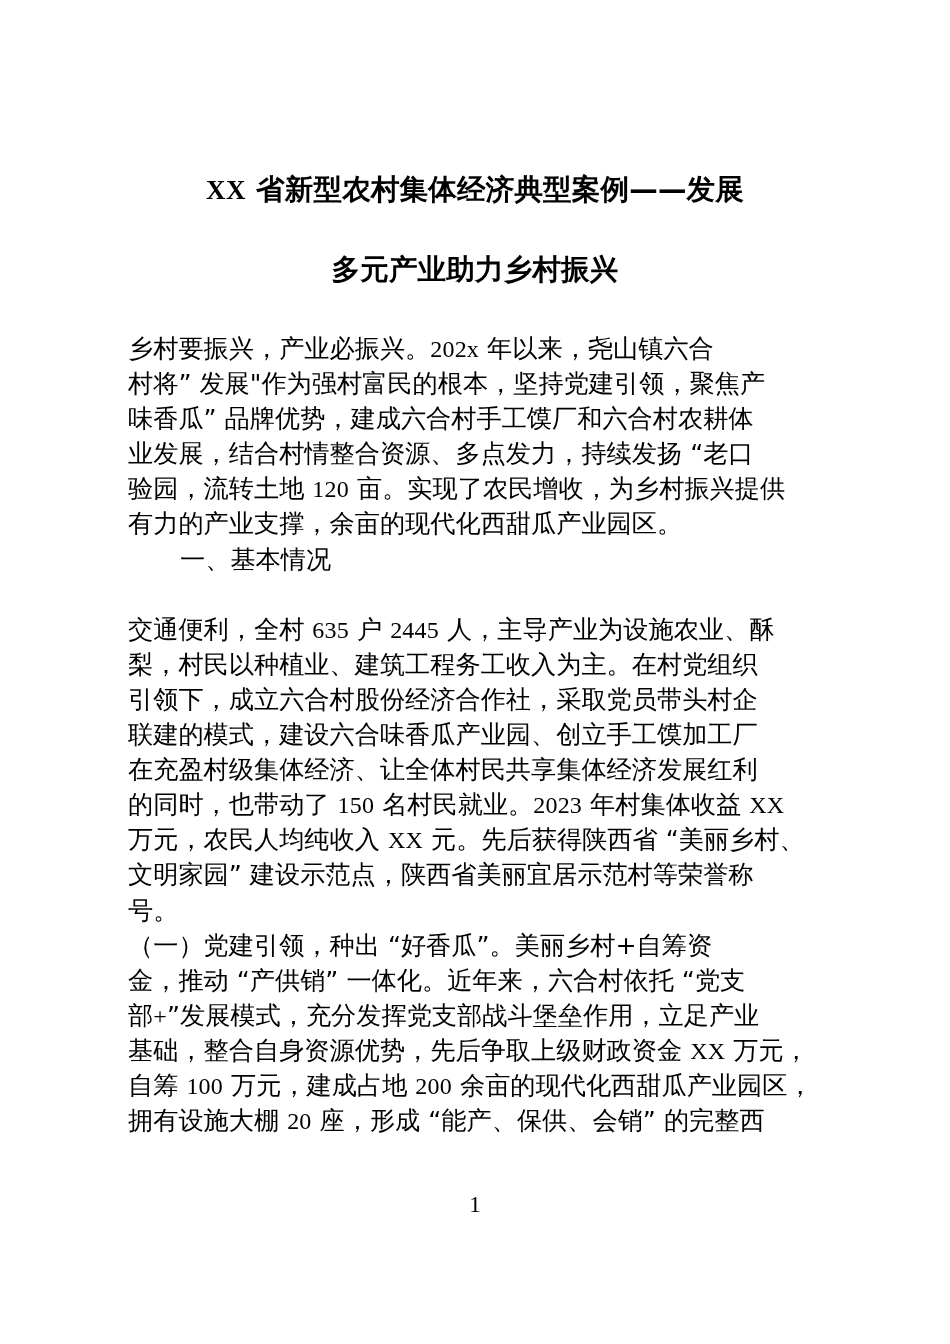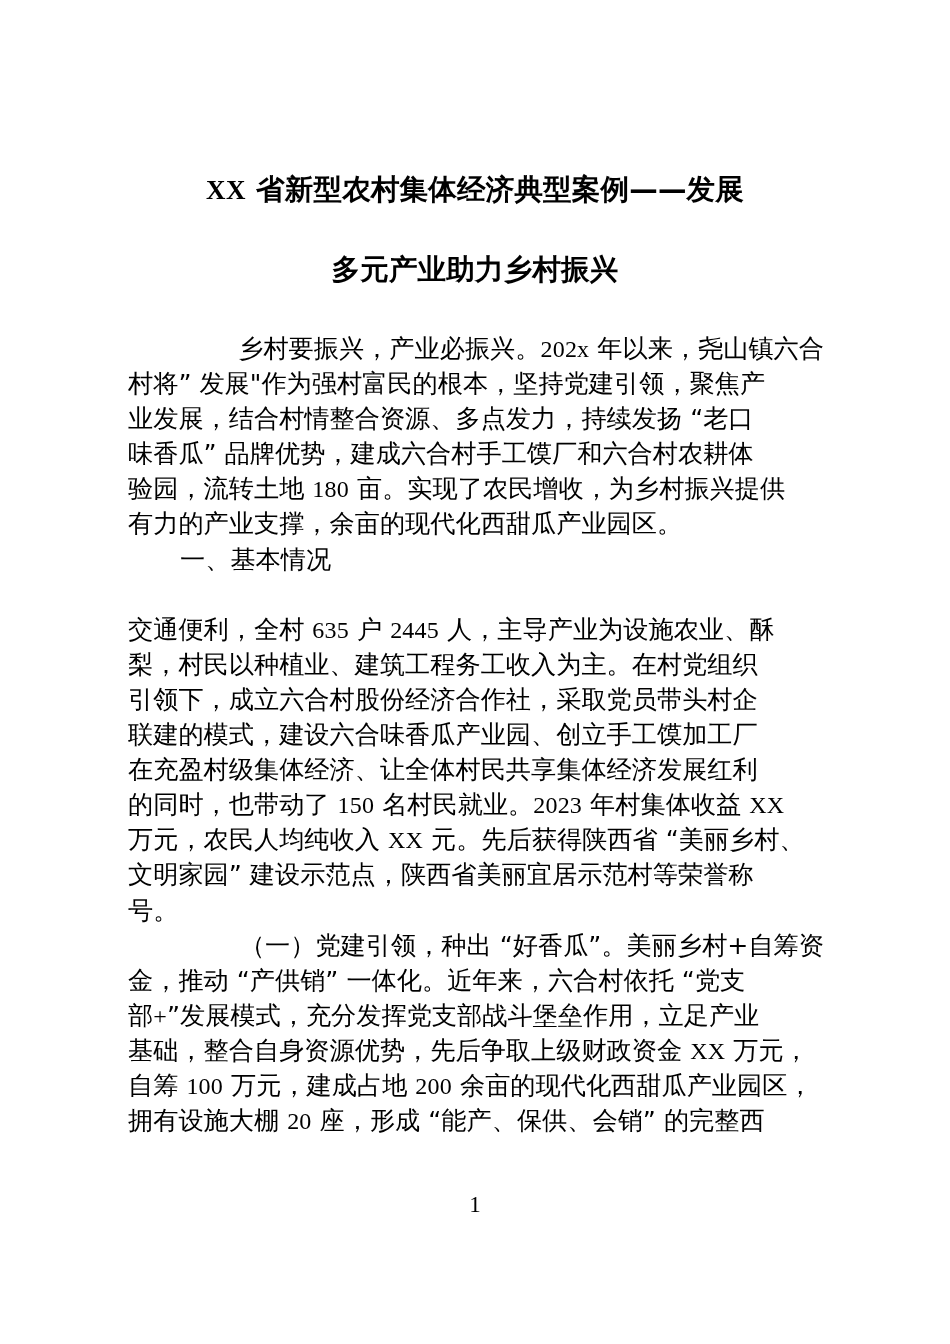--- a/index.html
+++ b/index.html
@@ -75,20 +75,21 @@
     font-size: 24px;
     letter-spacing: 0.2px;
   }
 
   
   .ln {
     display: block;
     white-space: nowrap;
     height: 35.1px;
     line-height: 35.1px;
+    flex-direction: column;
   }
   .ln.justify {
     display: flex;
     justify-content: space-between;
     white-space: nowrap;
   }
   .ln.justify > span { display: inline-block; }
   .indent { display: inline-block; width: 52px; }
 
   
@@ -111,21 +112,21 @@
   <div class="doc-title">
     <span class="title-line"><span class="latin">XX</span><span> 省新型农村集体经济典型案例——发展</span></span>
     <span class="title-line title-line-2">多元产业助力乡村振兴</span>
   </div>
 
   <div class="body-block" style="top:331px;">
 
     <p class="para"><span class="ln justify">
           <span class="indent"></span>
           <span>乡村要振兴，产业必振兴。<span class="lat">202x</span> 年以来，尧山镇六合</span>
-        </span><span class="ln">村将” 发展"作为强村富民的根本，坚持党建引领，聚焦产</span><span class="ln">业发展，结合村情整合资源、多点发力，持续发扬 “老口</span><span class="ln">味香瓜” 品牌优势，建成六合村手工馍厂和六合村农耕体</span><span class="ln">验园，流转土地 <span class="lat">180</span> 亩。实现了农民增收，为乡村振兴提供</span><span class="ln">有力的产业支撑，余亩的现代化西甜瓜产业园区。</span></p>
+        </span><span class="ln">村将” 发展"作为强村富民的根本，坚持党建引领，聚焦产</span><span class="ln">味香瓜” 品牌优势，建成六合村手工馍厂和六合村农耕体</span><span class="ln">业发展，结合村情整合资源、多点发力，持续发扬 “老口</span><span class="ln">验园，流转土地 <span class="lat">120</span> 亩。实现了农民增收，为乡村振兴提供</span><span class="ln">有力的产业支撑，余亩的现代化西甜瓜产业园区。</span></p>
 
     <p class="para"><span class="ln"><span class="indent"></span>一、基本情况</span></p>
 
     <p class="para"><span class="ln justify">
           <span class="indent"></span>
         </span><span class="ln">交通便利，全村 <span class="lat">635</span> 户 <span class="lat">2445</span> 人，主导产业为设施农业、酥</span><span class="ln">梨，村民以种植业、建筑工程务工收入为主。在村党组织</span><span class="ln">引领下，成立六合村股份经济合作社，采取党员带头村企</span><span class="ln">联建的模式，建设六合味香瓜产业园、创立手工馍加工厂</span><span class="ln">在充盈村级集体经济、让全体村民共享集体经济发展红利</span><span class="ln">的同时，也带动了 <span class="lat">150</span> 名村民就业。<span class="lat">2023</span> 年村集体收益 <span class="lat">XX</span></span><span class="ln">万元，农民人均纯收入 <span class="lat">XX</span> 元。先后获得陕西省 “美丽乡村、</span><span class="ln">文明家园” 建设示范点，陕西省美丽宜居示范村等荣誉称</span><span class="ln">号。</span></p>
 
 
     <p class="para"><span class="ln justify">
           <span class="indent"></span>

